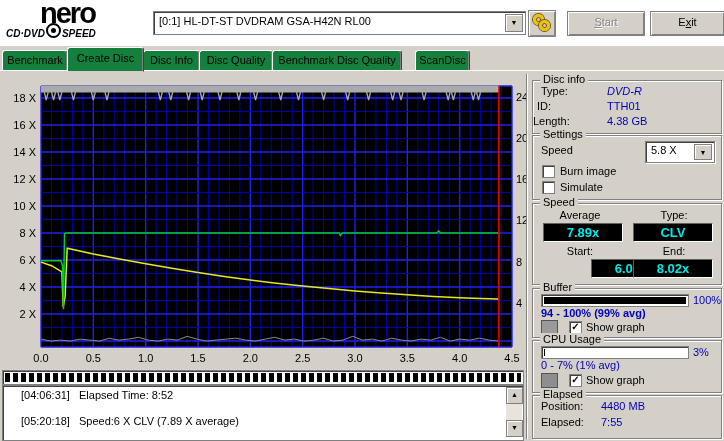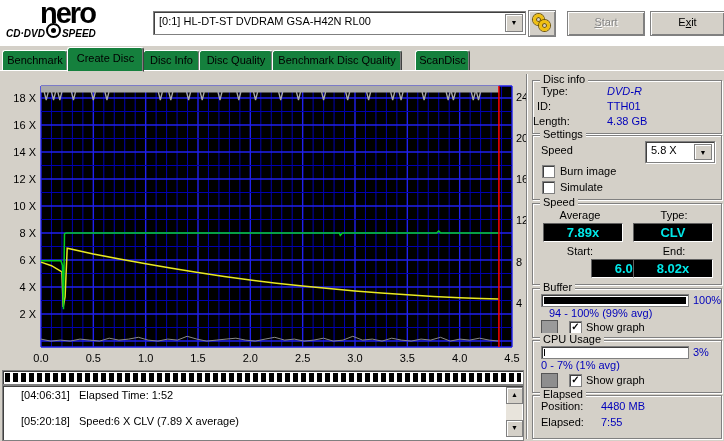--- a/index.html
+++ b/index.html
@@ -284,21 +284,21 @@
     <div class="lcd" style="left:10px;top:55px;width:78px;height:17px;margin-left:48px;">6.01x</div>
     <div class="lcd" style="left:100px;top:55px;width:78px;height:17px;">8.02x</div>
   </div>
 
   <div class="group" id="g-buffer">
     <span class="gtitle">Buffer</span>
     <div class="pbar" style="left:8px;top:5px;width:146px;height:11px;">
         <div class="fill" style="width: calc(100% - 4px);"></div>
       </div>
     <span class="val" style="left:160px;top:5px;">100%</span>
-    <span class="val" style="left:16px;top:18px;">94 - 100% (99% avg)</span>
+    <span class="val" style="left:8px;top:18px;font-weight:bold;">94 - 100% (99% avg)</span>
     <span class="swatch" style="left: 8px; top: 31px; background: rgb(154, 154, 154);"></span>
     <span class="check" style="left:36px;top:32px;">✓</span>
     <span class="lbl" style="left:53px;top:32px;">Show graph</span>
   </div>
 
   <div class="group" id="g-cpu">
     <span class="gtitle">CPU Usage</span>
     <div class="pbar" style="left:8px;top:5px;width:146px;height:11px;">
         <div class="fill" style="width: calc(3% - 4px);"></div>
       </div>
@@ -315,21 +315,21 @@
     <span class="val" style="left:68px;top:4px;">4480 MB</span>
     <span class="lbl" style="left:8px;top:20px;">Elapsed:</span>
     <span class="val" style="left:68px;top:20px;">7:55</span>
   </div>
 
   <div id="stripe">
       <div class="seg"></div>
     </div>
 
   <div id="logbox">
-    <div class="logrow" style="top:3px;"><span class="log-ic"></span><span class="log-time">[04:06:31]</span><span>Elapsed Time:  1:52</span></div>
+    <div class="logrow" style="top:3px;"><span class="log-ic"></span><span class="log-time">[04:06:31]</span><span>Elapsed Time:  8:52</span></div>
     <div class="logrow" style="top:29px;"><span class="log-ic"></span><span class="log-time">[05:20:18]</span><span>Speed:6 X CLV (7.89 X average)</span></div>
     <div id="logscroll">
       <div class="sbtn up">▲</div>
       <div class="sbtn dn">▼</div>
     </div>
   </div>
 
 </div>
 
 </body></html>

